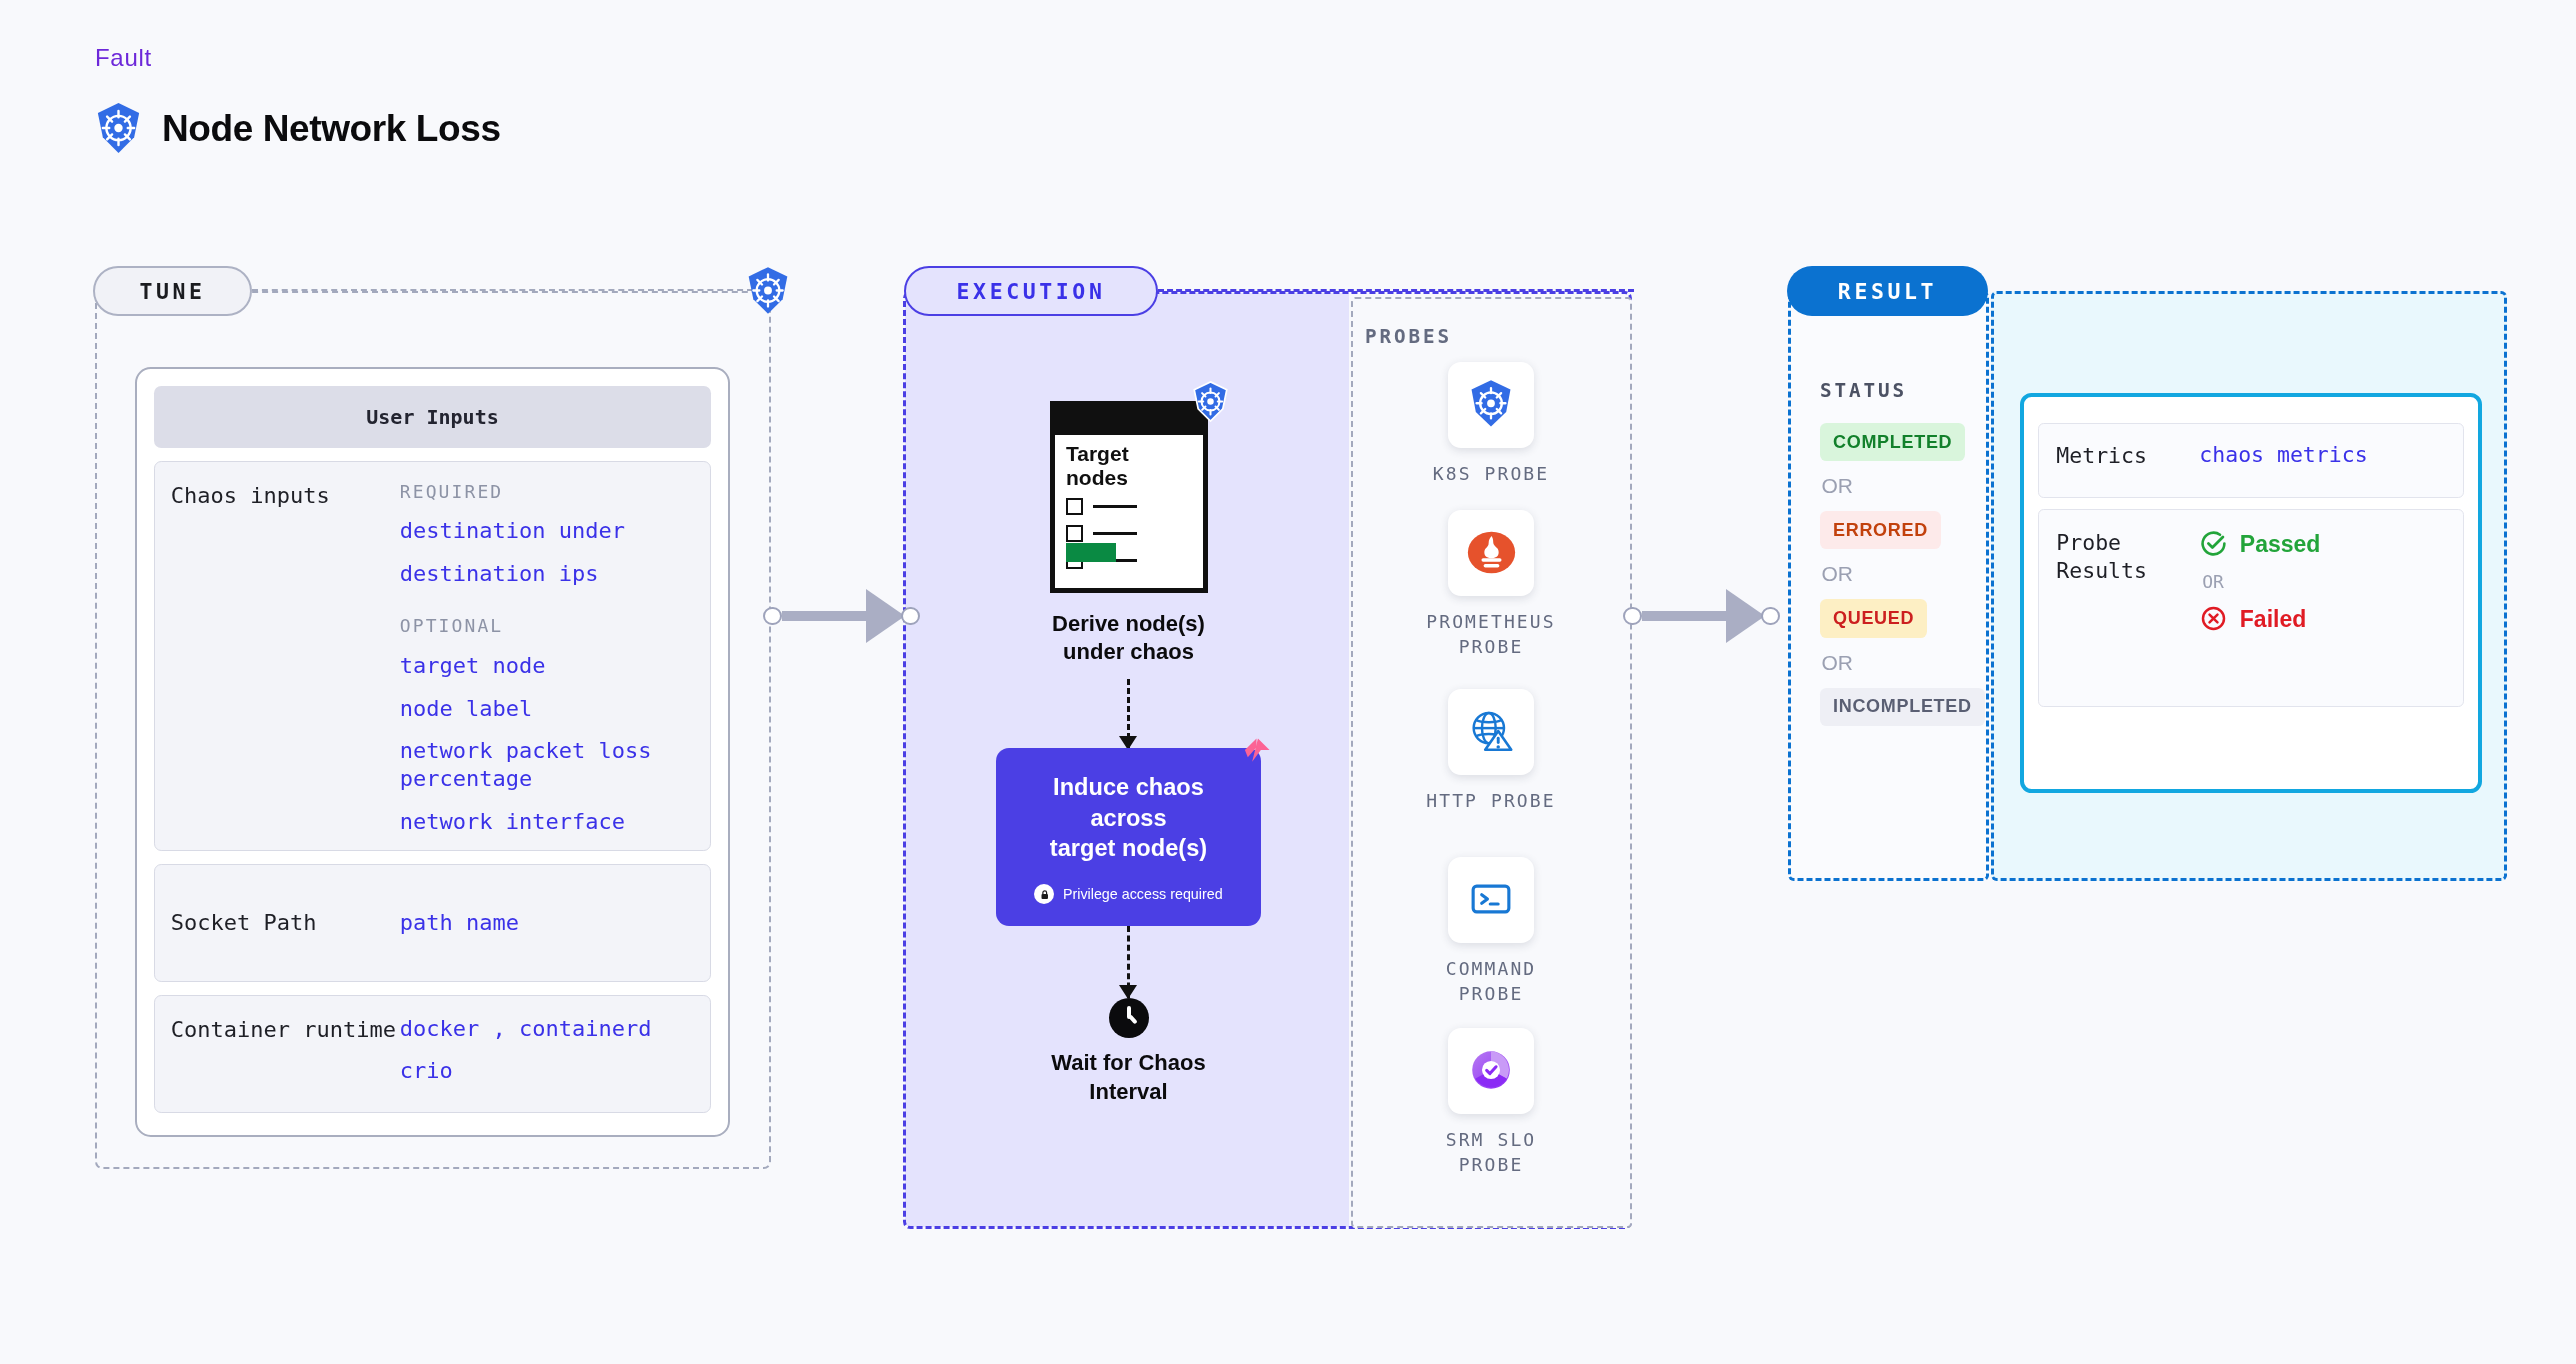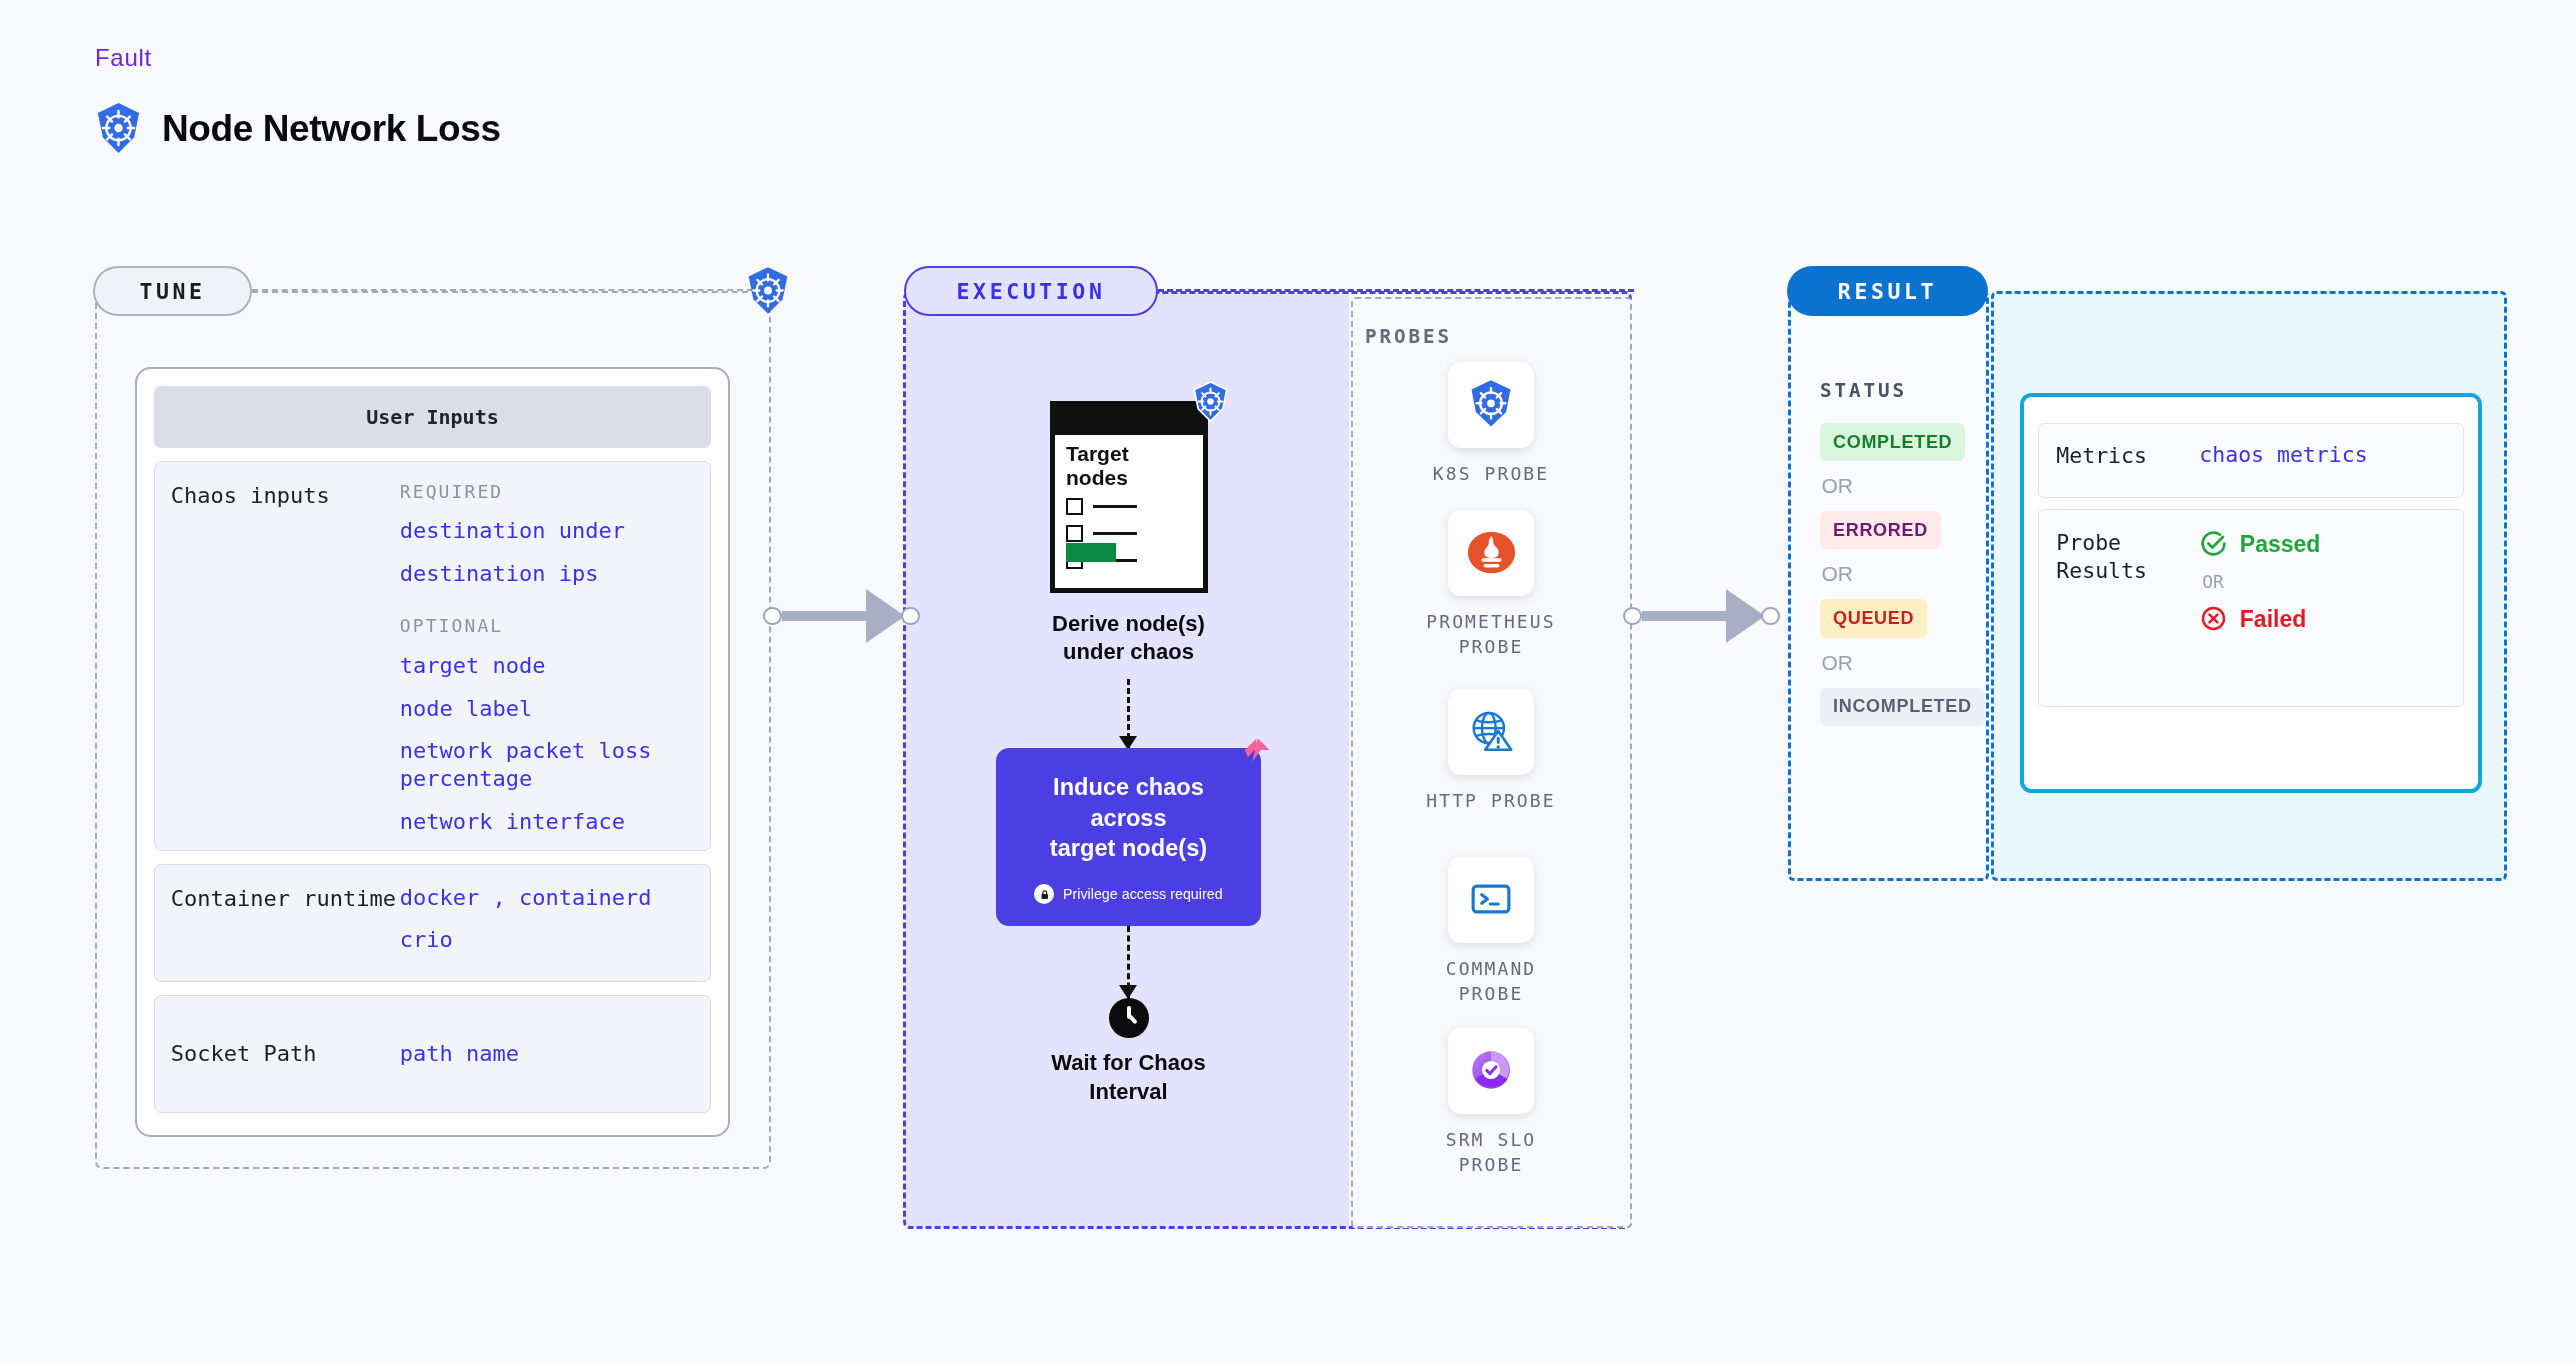--- a/index.html
+++ b/index.html
@@ -283,36 +283,36 @@
       <div class="val">destination ips</div>
       <div class="spacer-20"></div>
       <div class="group-head">OPTIONAL</div>
       <div class="val">target node</div>
       <div class="val">node label</div>
       <div class="val" style="max-width:301px;">network packet loss percentage</div>
       <div class="val">network interface</div>
     </div>
   </div>
 
+  <div class="sub-card" style="height:118px; align-items:center;">
+    <div class="sub-label">Socket Path</div>
+    <div class="sub-values">
+      <div class="val" style="margin-bottom:0;">path name</div>
+    </div>
+  </div>
+
   <div class="sub-card" style="height:118px;">
     <div class="sub-label">Container runtime</div>
     <div class="sub-values">
       <div class="val tight">
         <span>docker</span>
         <span class="sep">,</span>
         <span>containerd</span>
       </div>
       <div class="val">crio</div>
-    </div>
-  </div>
-
-  <div class="sub-card" style="height:118px; align-items:center;">
-    <div class="sub-label">Socket Path</div>
-    <div class="sub-values">
-      <div class="val" style="margin-bottom:0;">path name</div>
     </div>
   </div>
 </div>
 
 <div class="connector" style="left:763px; top:589px;">
   <div class="conn-dot"></div>
   <div class="conn-line" style="width:86px;"></div>
   <div class="conn-head"></div>
   <div class="conn-dot"></div>
 </div>
@@ -525,21 +525,21 @@
 </div>
 
 <div id="result-box"></div>
 <div id="result-area"></div>
 <div class="panel-tag" id="result-tag">RESULT</div>
 
 <div id="status-label">STATUS</div>
 <div id="status-list">
   <div><span class="badge" style="background:#d9f5dc; color:#12802b;">COMPLETED</span></div>
   <div class="or-text">OR</div>
-  <div><span class="badge" style="background:#fdeaea; color:#701a75;">ERRORED</span></div>
+  <div><span class="badge" style="background:#fdeaea; color:#c2410c;">ERRORED</span></div>
   <div class="or-text">OR</div>
   <div><span class="badge" style="background:#fdefc4; color:#cc1f1f;">QUEUED</span></div>
   <div class="or-text">OR</div>
   <div><span class="badge" style="background:#eeeff5; color:#5a5f73;">INCOMPLETED</span></div>
 </div>
 
 <div id="output-card">
 
   <div id="out-metrics">
     <div class="out-label">Metrics</div>

